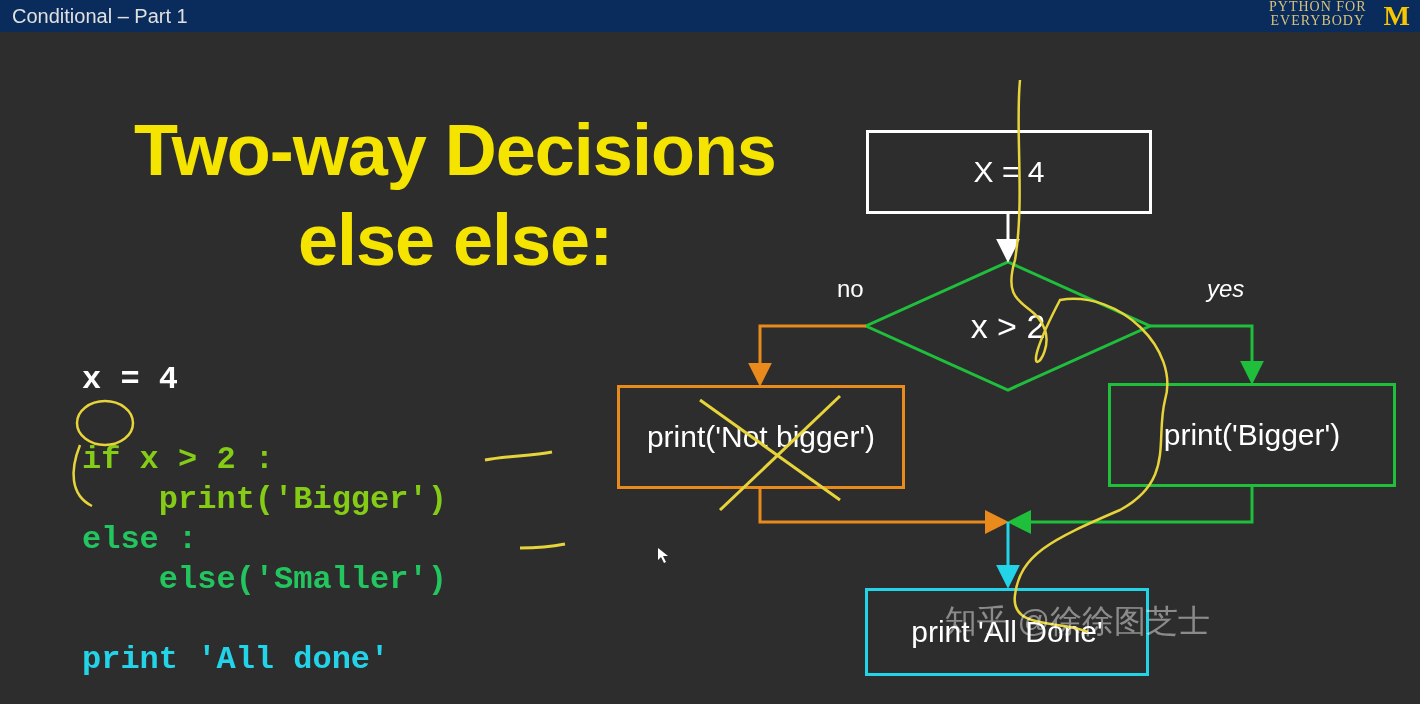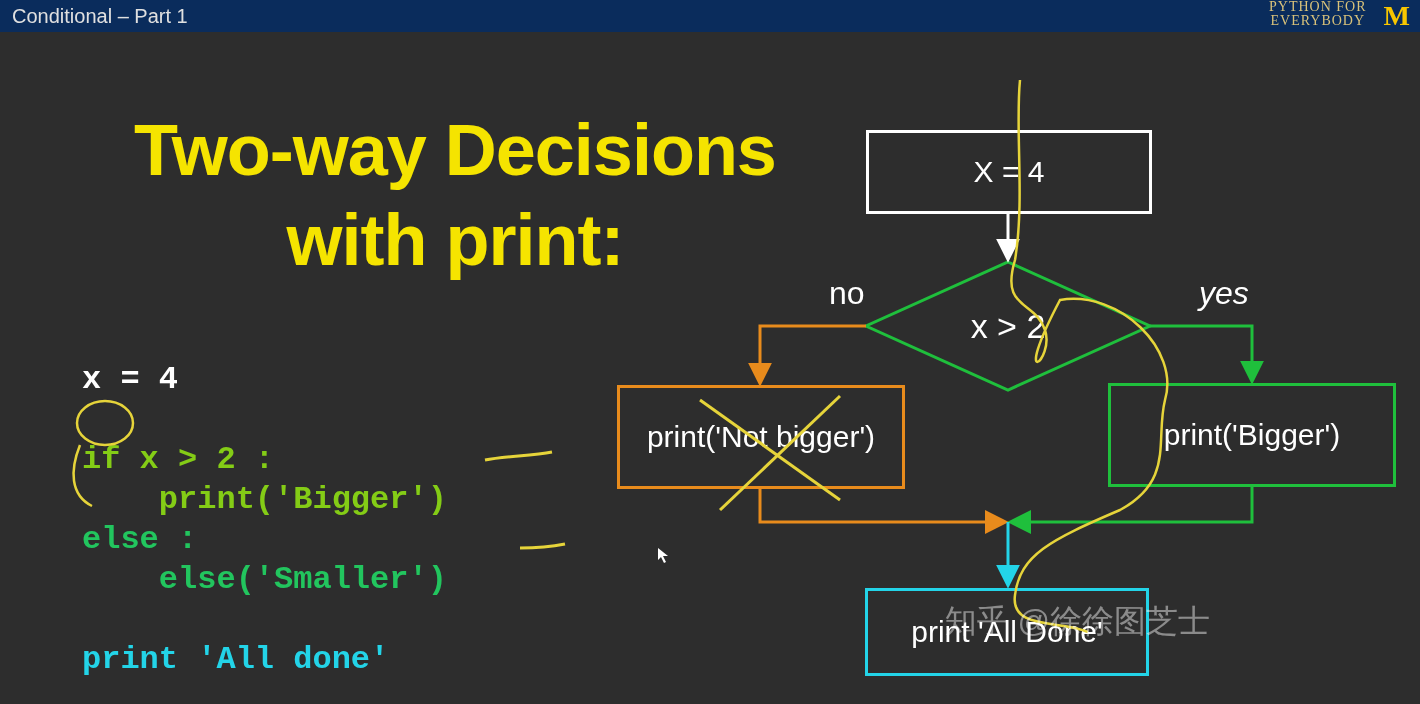--- a/index.html
+++ b/index.html
@@ -60,21 +60,21 @@
     font-family: Arial, sans-serif;
     font-size: 30px;
     color: #fff;
     background: transparent;
   }
   .box.white { border: 3px solid #fff; }
   .box.orange { border: 3px solid #e88b1c; }
   .box.green { border: 3px solid #1fbf3c; }
   .box.cyan { border: 3px solid #23d4e8; }
 
-  .label { position: absolute; color: #fff; font-size: 32px; }
+  .label { position: absolute; color: #fff; font-size: 24px; margin-left: 8px; }
 
   .watermark {
     position: absolute;
     right: 210px;
     bottom: 60px;
     color: rgba(255,255,255,0.45);
     font-size: 32px;
     font-family: Arial, sans-serif;
     pointer-events: none;
   }
@@ -86,21 +86,21 @@
   <span>Conditional – Part 1</span>
   <div class="right">
     <div class="brand">
       <div>PYTHON FOR</div>
       <div>EVERYBODY</div>
     </div>
     <span class="mlogo">M</span>
   </div>
 </div>
 
-<div class="title">Two-way Decisions with print:</div>
+<div class="title">Two-way Decisions else else:</div>
 
 <div class="code">
 <span class="c-white">x = 4</span>
 
 <span class="c-green">if x &gt; 2 :</span>
 <span class="c-green">    print('Bigger')</span>
 <span class="c-orange">else :</span>
 <span class="c-orange">    else('Smaller')</span>
 
 <span class="c-cyan">print 'All done'</span>

